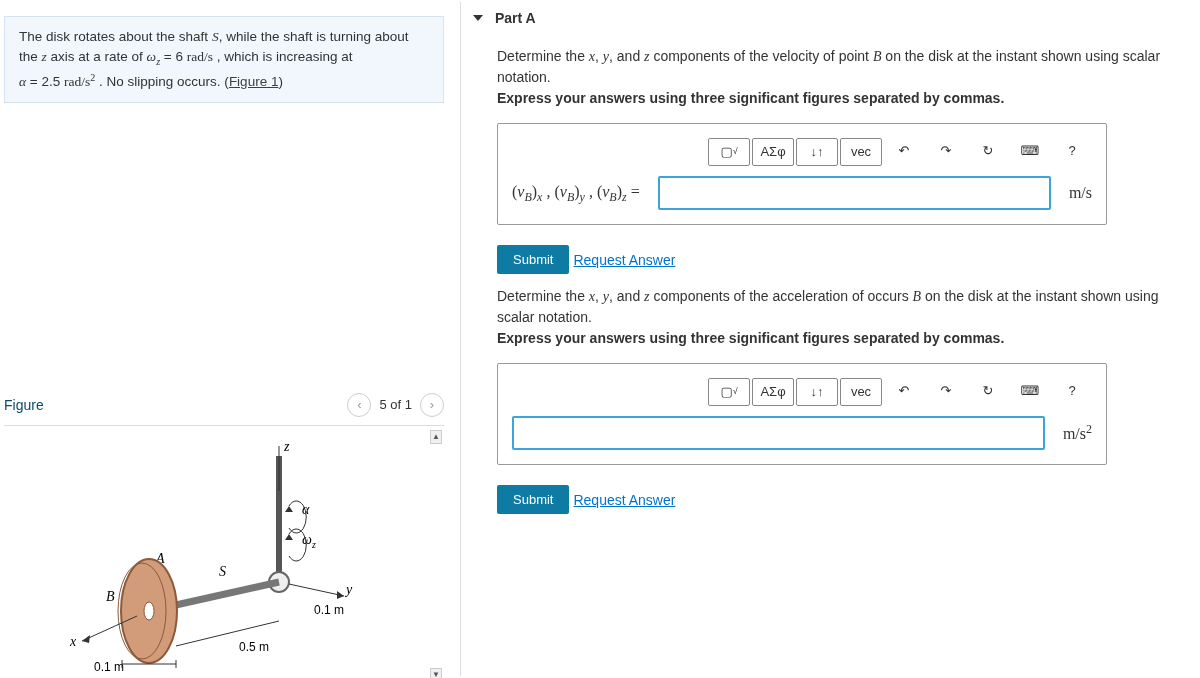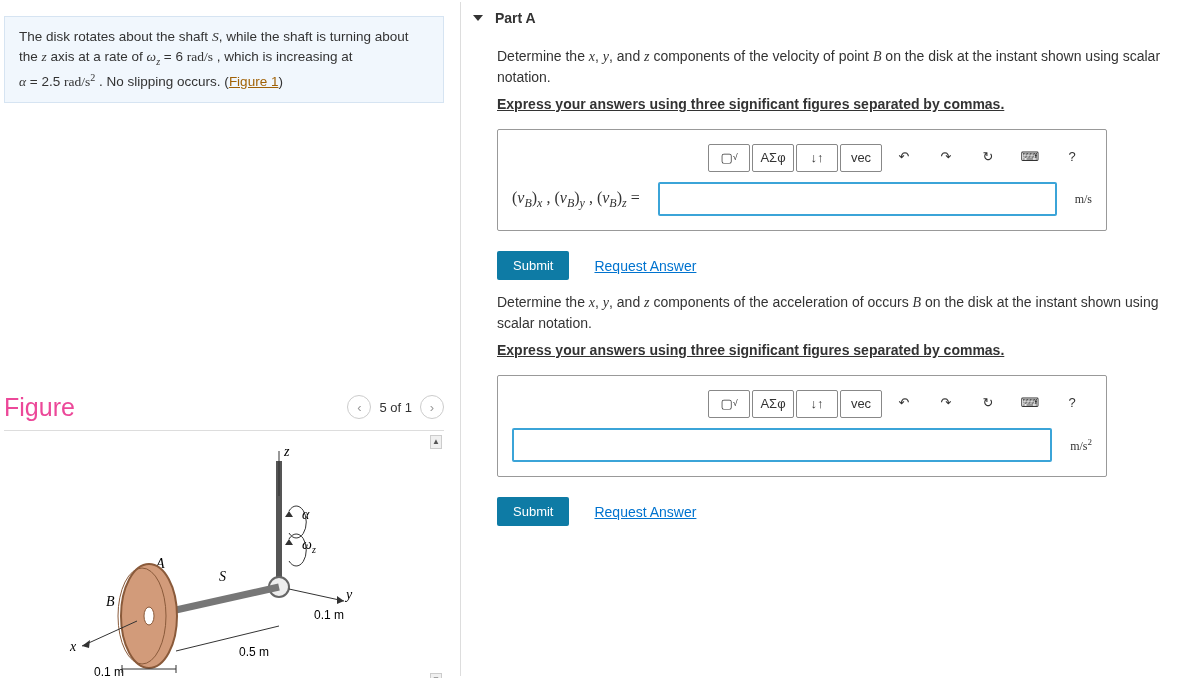--- a/index.html
+++ b/index.html
@@ -21,32 +21,32 @@
     box-sizing: border-box;
   }
   .problem-box {
     background: #f1f7fd;
     border: 1px solid #d6e4f2;
     padding: 10px 14px;
     font-size: 13.5px;
     line-height: 1.5;
   }
   .problem-box a {
-    color: #a16207;
+    color: #404040;
     text-decoration: underline;
   }
   .figure-head {
     margin-top: 290px;
     display: flex;
     align-items: center;
     justify-content: space-between;
   }
   .figure-title {
-    font-size: 25px;
-    color: #ec4899;
+    font-size: 14px;
+    color: #0c4a6e;
     font-weight: 400;
   }
   .pager {
     display: flex;
     align-items: center;
     gap: 8px;
     font-size: 13px;
   }
   .pager-btn {
     width: 22px;
@@ -116,22 +116,20 @@
     border-right: 5px solid transparent;
     border-top: 6px solid #333;
   }
   .part-body {
     padding: 12px 16px 8px 36px;
     font-size: 14px;
     line-height: 1.5;
   }
   .instr {
     font-weight: bold;
-    margin-top: 6px;
-    text-decoration: underline;
   }
   .answer-box {
     border: 1px solid #999;
     border-radius: 2px;
     margin-top: 14px;
     padding: 14px 14px 14px 14px;
     width: 580px;
   }
   .toolbar {
     display: flex;
@@ -168,45 +166,44 @@
     flex: 1;
     border: 2px solid #3ba4d8;
     height: 30px;
     font-size: 14px;
     padding: 0 6px;
     outline: none;
     border-radius: 2px;
   }
   .unit {
     font-family: 'Times New Roman', serif;
-    font-size: 12px;
+    font-size: 16px;
     white-space: nowrap;
   }
   .submit-row {
     margin-top: 12px;
     display: flex;
     align-items: center;
-    gap: 16px;
+    gap: 4px;
     margin-left: 36px;
   }
   .submit-btn {
     background: #0e7ba5;
     color: #fff;
     border: none;
     padding: 7px 16px;
     font-size: 13px;
     border-radius: 2px;
     cursor: pointer;
   }
   .link {
     color: #0073cf;
     text-decoration: underline;
     font-size: 14px;
     cursor: pointer;
-    margin-left: 9px;
   }
   .feedback {
     margin: 18px 0 0 16px;
   }
   .math-it { font-style: italic; font-family: 'Times New Roman', serif; }
   sup { font-size: 0.75em; }
   sub { font-size: 0.75em; }
 </style>
 </head>
 <body>

